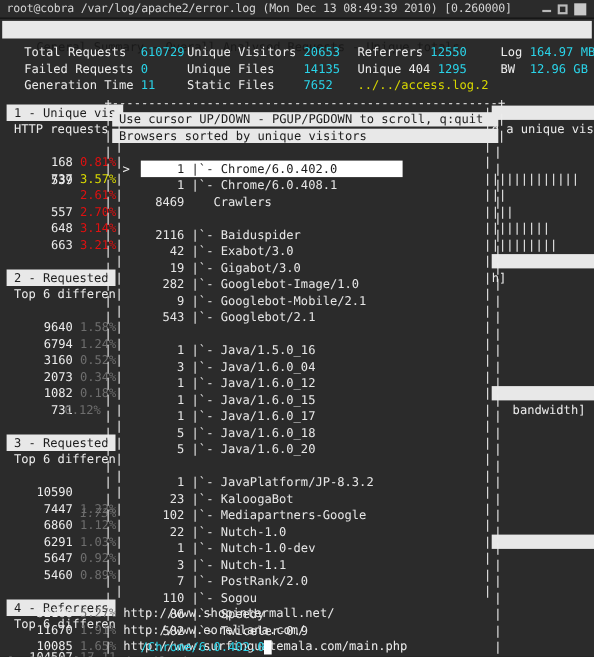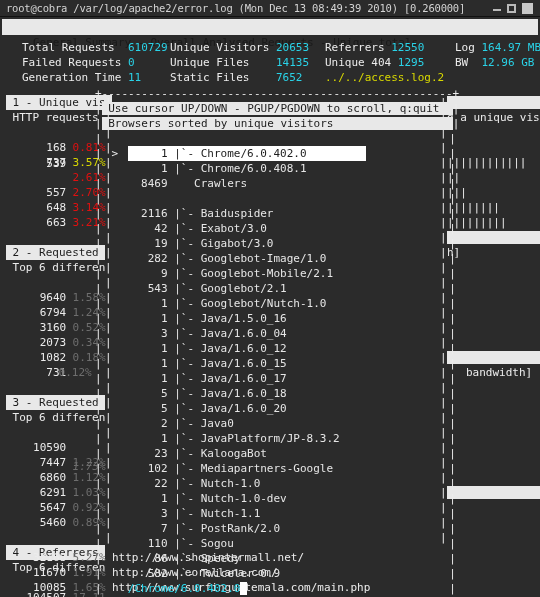--- a/index.html
+++ b/index.html
@@ -326,21 +326,20 @@
       <div class="tline wh" style="left: 0px; top: 165px;">|</div>
       <div class="pop-line" style="left: 32.8px; top: 165px;">   282 |`- Googlebot-Image/1.0</div>
       <div class="tline wh" style="left: 354.24px; top: 165px;">|</div>
       <div class="tline wh" style="left: 0px; top: 180px;">|</div>
       <div class="pop-line" style="left: 32.8px; top: 180px;">     9 |`- Googlebot-Mobile/2.1</div>
       <div class="tline wh" style="left: 354.24px; top: 180px;">|</div>
       <div class="tline wh" style="left: 0px; top: 195px;">|</div>
       <div class="pop-line" style="left: 32.8px; top: 195px;">   543 |`- Googlebot/2.1</div>
       <div class="tline wh" style="left: 354.24px; top: 195px;">|</div>
       <div class="tline wh" style="left: 0px; top: 210px;">|</div>
-      <div class="pop-line" style="left: 32.8px; top: 210px;">     1 |`- Googlebot/Nutch-1.0</div>
       <div class="tline wh" style="left: 354.24px; top: 210px;">|</div>
       <div class="tline wh" style="left: 0px; top: 225px;">|</div>
       <div class="pop-line" style="left: 32.8px; top: 225px;">     1 |`- Java/1.5.0_16</div>
       <div class="tline wh" style="left: 354.24px; top: 225px;">|</div>
       <div class="tline wh" style="left: 0px; top: 240px;">|</div>
       <div class="pop-line" style="left: 32.8px; top: 240px;">     3 |`- Java/1.6.0_04</div>
       <div class="tline wh" style="left: 354.24px; top: 240px;">|</div>
       <div class="tline wh" style="left: 0px; top: 255px;">|</div>
       <div class="pop-line" style="left: 32.8px; top: 255px;">     1 |`- Java/1.6.0_12</div>
       <div class="tline wh" style="left: 354.24px; top: 255px;">|</div>
@@ -350,21 +349,20 @@
       <div class="tline wh" style="left: 0px; top: 285px;">|</div>
       <div class="pop-line" style="left: 32.8px; top: 285px;">     1 |`- Java/1.6.0_17</div>
       <div class="tline wh" style="left: 354.24px; top: 285px;">|</div>
       <div class="tline wh" style="left: 0px; top: 300px;">|</div>
       <div class="pop-line" style="left: 32.8px; top: 300px;">     5 |`- Java/1.6.0_18</div>
       <div class="tline wh" style="left: 354.24px; top: 300px;">|</div>
       <div class="tline wh" style="left: 0px; top: 315px;">|</div>
       <div class="pop-line" style="left: 32.8px; top: 315px;">     5 |`- Java/1.6.0_20</div>
       <div class="tline wh" style="left: 354.24px; top: 315px;">|</div>
       <div class="tline wh" style="left: 0px; top: 330px;">|</div>
-      <div class="pop-line" style="left: 32.8px; top: 330px;">     2 |`- Java0</div>
       <div class="tline wh" style="left: 354.24px; top: 330px;">|</div>
       <div class="tline wh" style="left: 0px; top: 345px;">|</div>
       <div class="pop-line" style="left: 32.8px; top: 345px;">     1 |`- JavaPlatform/JP-8.3.2</div>
       <div class="tline wh" style="left: 354.24px; top: 345px;">|</div>
       <div class="tline wh" style="left: 0px; top: 360px;">|</div>
       <div class="pop-line" style="left: 32.8px; top: 360px;">    23 |`- KaloogaBot</div>
       <div class="tline wh" style="left: 354.24px; top: 360px;">|</div>
       <div class="tline wh" style="left: 0px; top: 375px;">|</div>
       <div class="pop-line" style="left: 32.8px; top: 375px;">   102 |`- Mediapartners-Google</div>
       <div class="tline wh" style="left: 354.24px; top: 375px;">|</div>

